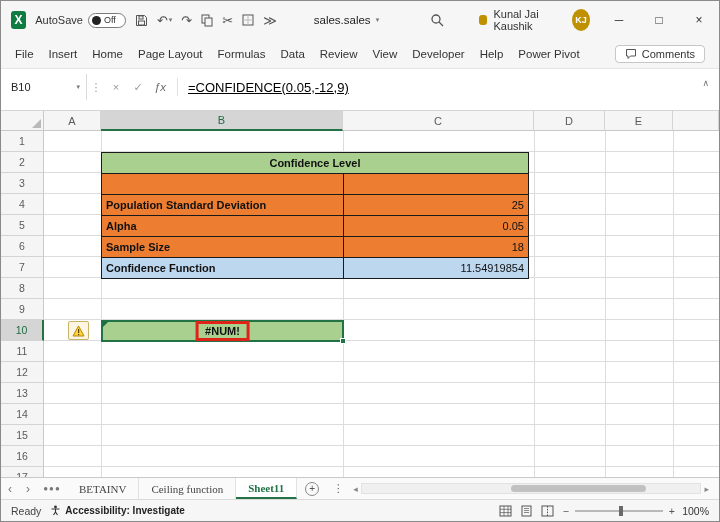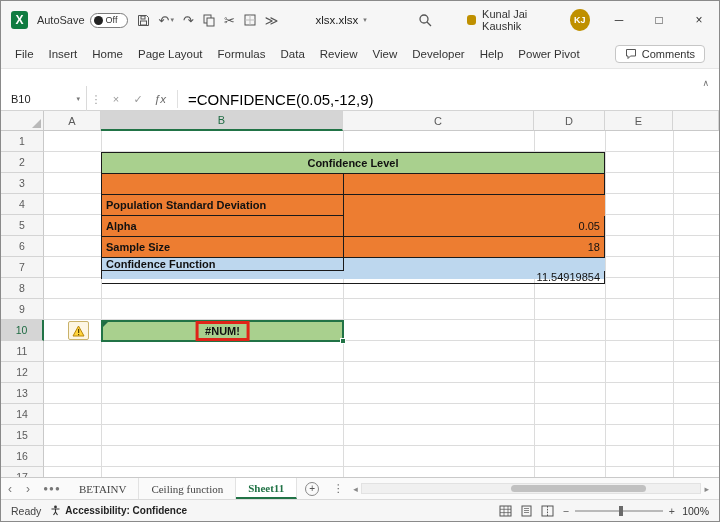--- a/index.html
+++ b/index.html
@@ -25,50 +25,50 @@
   .winbtn { width:40px; height:100%; display:flex; align-items:center; justify-content:center; font-size:12px; color:#333; }
 
   
   .menubar { height:30px; background:#F6F6F6; display:flex; align-items:center; padding:0 14px; font-size:11.5px; color:#333; flex:0 0 auto; border-bottom:1px solid #E6E6E6; }
   .rtab-strip { display:flex; gap:15px; align-items:center; }
   .rtab { cursor:default; white-space:nowrap; }
   .comments-btn { margin-left:auto; display:flex; align-items:center; gap:5px; border:1px solid #C6C6C6; background:#fff; border-radius:4px; padding:2px 9px; font-size:11px; color:#333; }
 
   
   .formulabar { height:42px; background:#fff; border-bottom:1px solid #D4D4D4; position:relative; flex:0 0 auto; }
-  .fb-row { display:flex; align-items:center; height:26px; margin-top:17px; }
+  .fb-row { display:flex; align-items:center; height:26px; margin-top:5px; }
   .namebox { width:86px; display:flex; align-items:center; justify-content:space-between; padding:0 6px 0 10px; height:100%; border-right:1px solid #DADADA; font-size:11px; color:#222; }
   .fb-dots { width:18px; text-align:center; color:#999; font-size:11px; }
   .fb-ico { width:22px; text-align:center; color:#9a9a9a; font-size:11px; }
   .fb-fx { font-style:italic; color:#6a6a6a; font-size:11.5px; }
   .fb-sep { width:1px; height:18px; background:#E0E0E0; margin:0 6px; }
-  .formula-text { font-size:15px; color:#000; padding-left:4px; }
+  .formula-text { font-size:13px; color:#000; padding-left:4px;text-decoration:underline; }
   .fb-chevron { position:absolute; right:10px; top:9px; color:#777; font-size:9px; }
 
   
   .grid { flex:1 1 auto; position:relative; background:#fff; overflow:hidden; }
   .colhdr-row { height:20px; display:flex; }
   .corner { width:43px; background:#F5F5F5; border-right:1px solid #C9C9C9; border-bottom:1px solid #C9C9C9; position:relative; }
   .corner::after { content:""; position:absolute; right:2px; bottom:2px; border-left:9px solid transparent; border-bottom:9px solid #B9B9B9; }
   .colhdr { background:#F5F5F5; border-right:1px solid #D4D4D4; border-bottom:1px solid #C9C9C9; font-size:11px; color:#5a5a5a; display:flex; align-items:center; justify-content:center; }
   .colhdr.sel { background:#D5D5D5; border-bottom:2px solid var(--accent-green); color:#1F6B43; }
   .colhdr.filler { flex:1; }
   .grid-body { display:flex; height:346px; }
   .row-headers { width:43px; flex:0 0 auto; }
   .rowhdr { height:21px; background:#F5F5F5; border-right:1px solid #C9C9C9; border-bottom:1px solid #D4D4D4; font-size:10.5px; color:#5a5a5a; display:flex; align-items:center; justify-content:center; }
   .rowhdr.sel { background:#D5D5D5; border-right:2px solid var(--accent-green); color:#1F6B43; }
   .canvas { flex:1; position:relative; background:repeating-linear-gradient(to bottom, transparent 0 20px, #DCDCDC 20px 21px); }
   .vline { position:absolute; top:0; bottom:0; width:1px; background:#DCDCDC; }
 
   
-  .xl-table { position:absolute; left:57px; top:21px; width:504px; border-left:1px solid #1a1a1a; border-top:1px solid #1a1a1a; font-size:11px; color:#111; }
+  .xl-table { position:absolute; left:57px; top:21px; width:428px; border-left:1px solid #1a1a1a; border-top:1px solid #1a1a1a; font-size:11px; color:#111; }
   .t-title { height:21px; background:var(--fill-green); border-right:1px solid #1a1a1a; border-bottom:1px solid #1a1a1a; display:flex; align-items:center; justify-content:center; font-weight:bold; }
   .t-row { display:flex; height:21px; }
   .t-row.orange { background:var(--fill-orange); }
-  .t-row.blue { background:var(--fill-blue);flex-direction:column; }
+  .t-row.blue { background:var(--fill-blue); }
   .t-label { width:242px; border-right:1px solid #1a1a1a; border-bottom:1px solid #1a1a1a; display:flex; align-items:center; padding-left:4px; font-weight:bold; }
   .t-value { flex:1; border-right:1px solid #1a1a1a; border-bottom:1px solid #1a1a1a; display:flex; align-items:center; justify-content:flex-end; padding-right:4px; }
 
   
   .sel-cell { position:absolute; left:57px; top:189px; width:243px; height:22px; background:var(--fill-green); border:2px solid var(--accent-green); display:flex; align-items:center; justify-content:center; }
   .corner-mark { position:absolute; left:0; top:0; width:0; height:0; border-top:5px solid #1F6B43; border-right:5px solid transparent; }
   .red-box { position:absolute; left:50%; top:50%; transform:translate(-50%,-50%); border:3px solid var(--annotation-red); padding:1px 7px; font-weight:bold; font-size:11px; color:#111; background:transparent; white-space:nowrap; }
   .fill-handle { position:absolute; right:-4px; bottom:-4px; width:6px; height:6px; background:var(--accent-green); border:1px solid #fff; }
   .warn-btn { position:absolute; left:24px; top:190px; width:21px; height:19px; background:#FDF6E3; border:1px solid #C9B26A; border-radius:2px; display:flex; align-items:center; justify-content:center; }
 
@@ -137,21 +137,21 @@
     <span class="qat-icon">
       <svg width="12" height="12" viewBox="0 0 12 12">
           <rect x="1" y="1" width="10" height="10" fill="none" stroke="#555"></rect>
           <path d="M6 1v10M1 6h10" stroke="#BBB"></path>
         </svg>
     </span>
     <span class="qat-icon">
         <span>≫</span>
       </span>
     <div class="doc-title">
-      <span>xlsx.xlsx</span>
+      <span>sales.sales</span>
       <span class="tiny-caret">▾</span>
     </div>
     <span class="qat-icon search-btn">
       <svg width="14" height="14" viewBox="0 0 14 14">
           <circle cx="6" cy="6" r="4" fill="none" stroke="#555" stroke-width="1.3"></circle>
           <path d="M9 9l4 4" stroke="#555" stroke-width="1.3"></path>
         </svg>
     </span>
     <div class="userchip">
       <span class="presence-dot"></span>
@@ -243,20 +243,21 @@
 
         <div class="xl-table">
           <div class="t-title">Confidence Level</div>
           <div>
               <div class="t-row orange">
                 <div class="t-label"></div>
                 <div class="t-value"></div>
               </div>
               <div class="t-row orange">
                 <div class="t-label">Population Standard Deviation</div>
+                <div class="t-value">25</div>
               </div>
               <div class="t-row orange">
                 <div class="t-label">Alpha</div>
                 <div class="t-value">0.05</div>
               </div>
               <div class="t-row orange">
                 <div class="t-label">Sample Size</div>
                 <div class="t-value">18</div>
               </div>
               <div class="t-row blue">
@@ -307,21 +308,21 @@
     </div>
   </div>
 
   <div class="statusbar">
     <span>Ready</span>
     <span class="sb-acc">
       <svg width="11" height="11" viewBox="0 0 11 11">
           <circle cx="5.5" cy="2" r="1.4" fill="#333"></circle>
           <path d="M1.5 4h8M5.5 4v3M5.5 7l-2 3M5.5 7l2 3" fill="none" stroke="#333" stroke-width="1.1"></path>
         </svg>
-      <span>Accessibility: Confidence</span>
+      <span>Accessibility: Investigate</span>
     </span>
     <div class="sb-right">
       <div class="viewicons">
         <svg width="13" height="12" viewBox="0 0 13 12">
             <rect x="1" y="1" width="11" height="10" fill="none" stroke="#555"></rect>
             <path d="M1 4.3h11M1 7.6h11M5 1v10M9 1v10" stroke="#555" stroke-width=".7"></path>
           </svg>
         <svg width="13" height="12" viewBox="0 0 13 12">
             <rect x="2" y="1" width="9" height="10" fill="none" stroke="#555"></rect>
             <path d="M4 3.5h5M4 5.5h5M4 7.5h5" stroke="#555" stroke-width=".7"></path>

